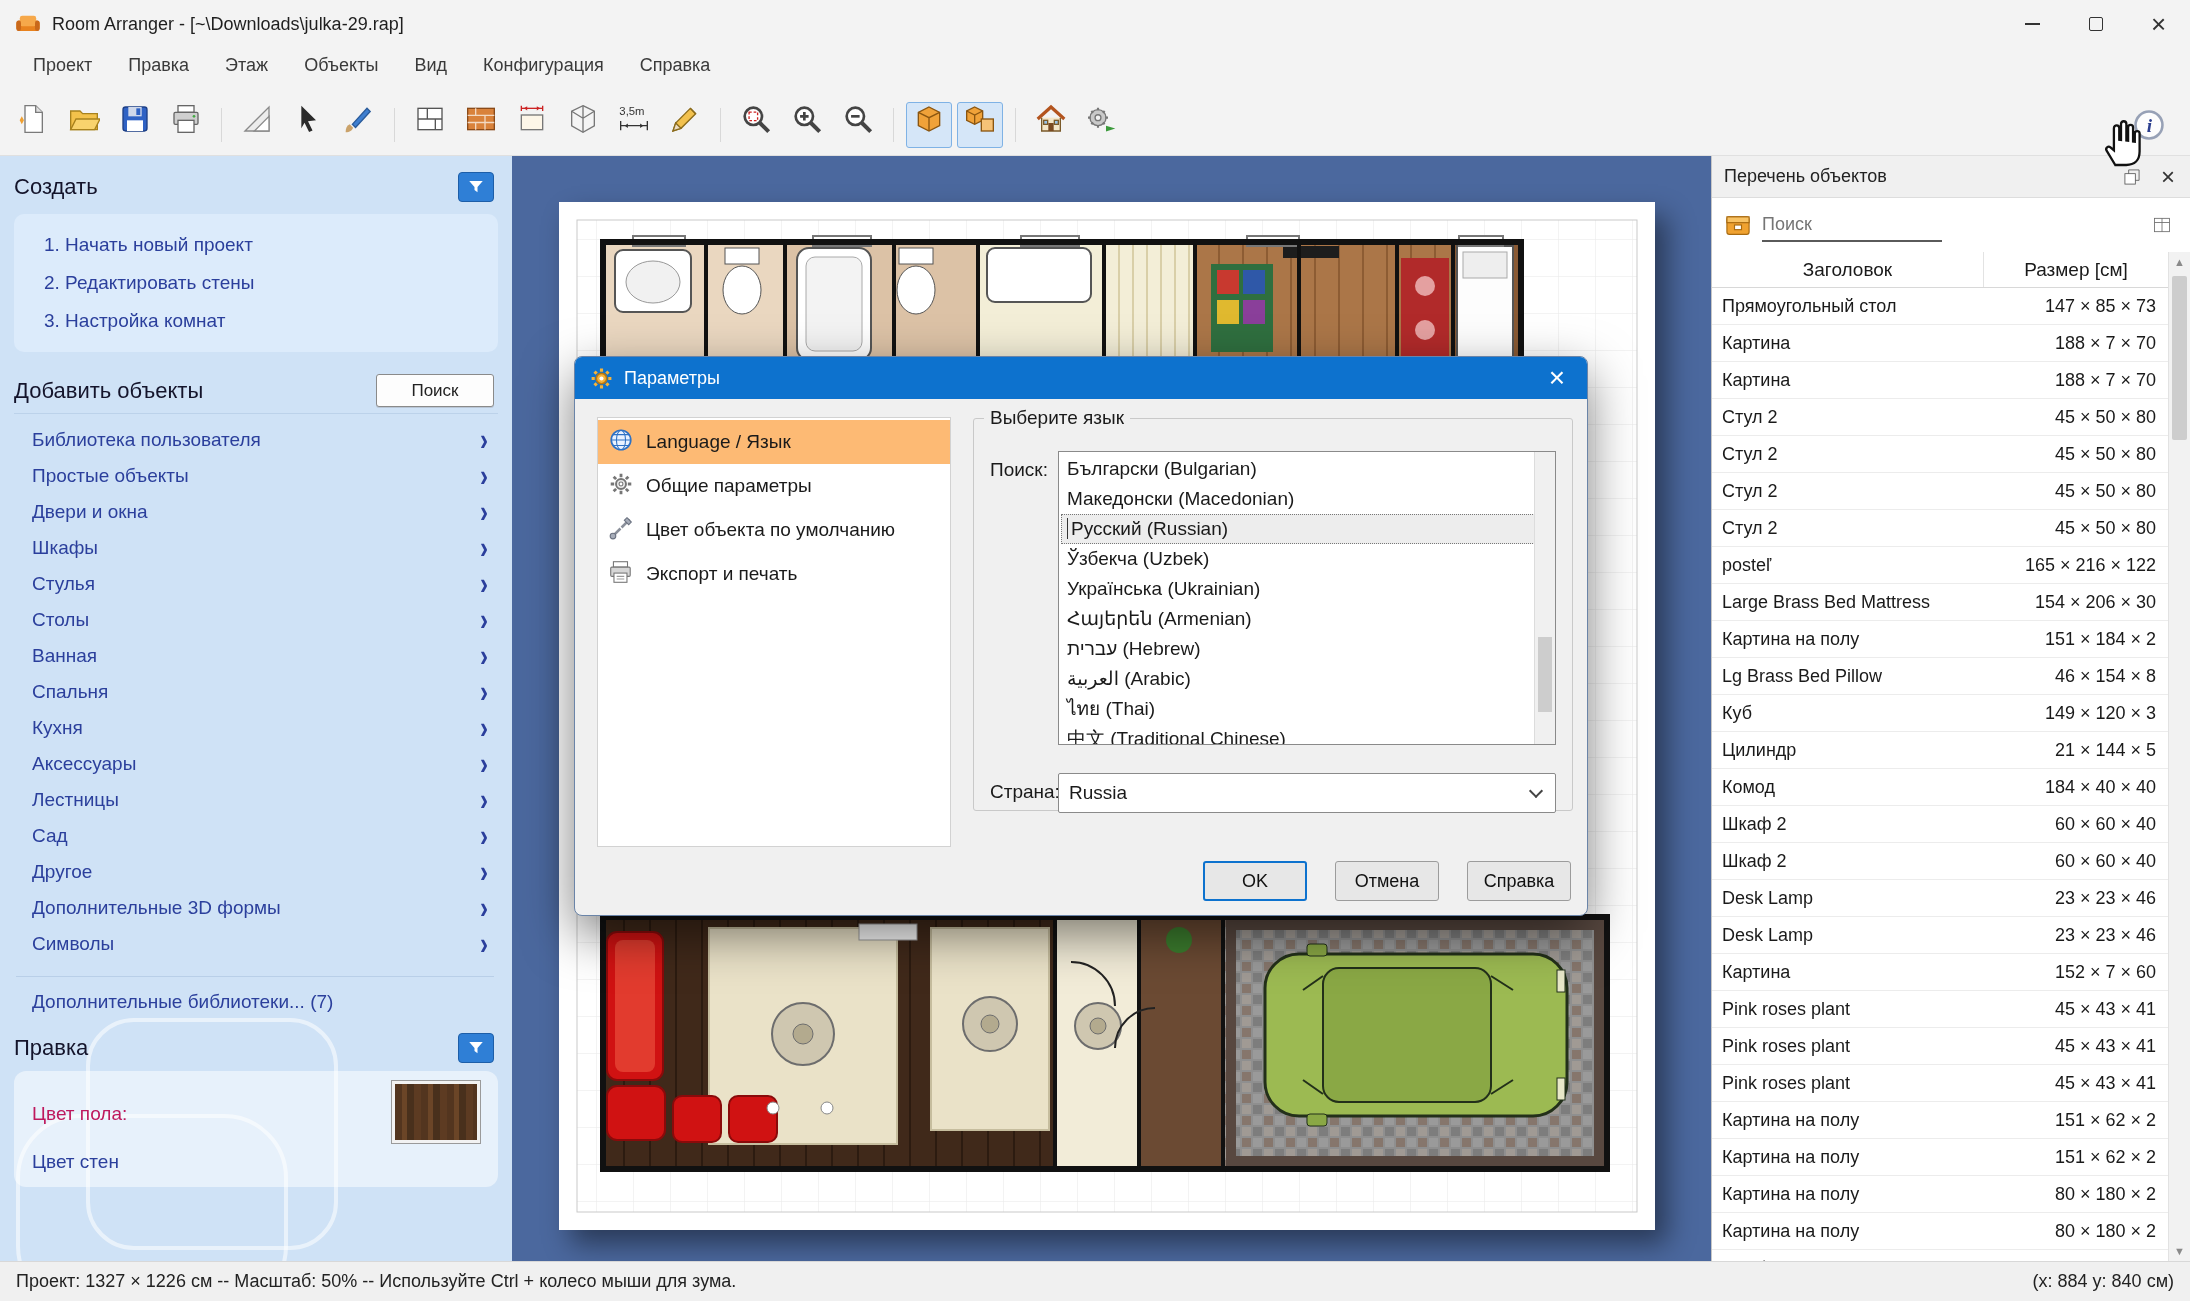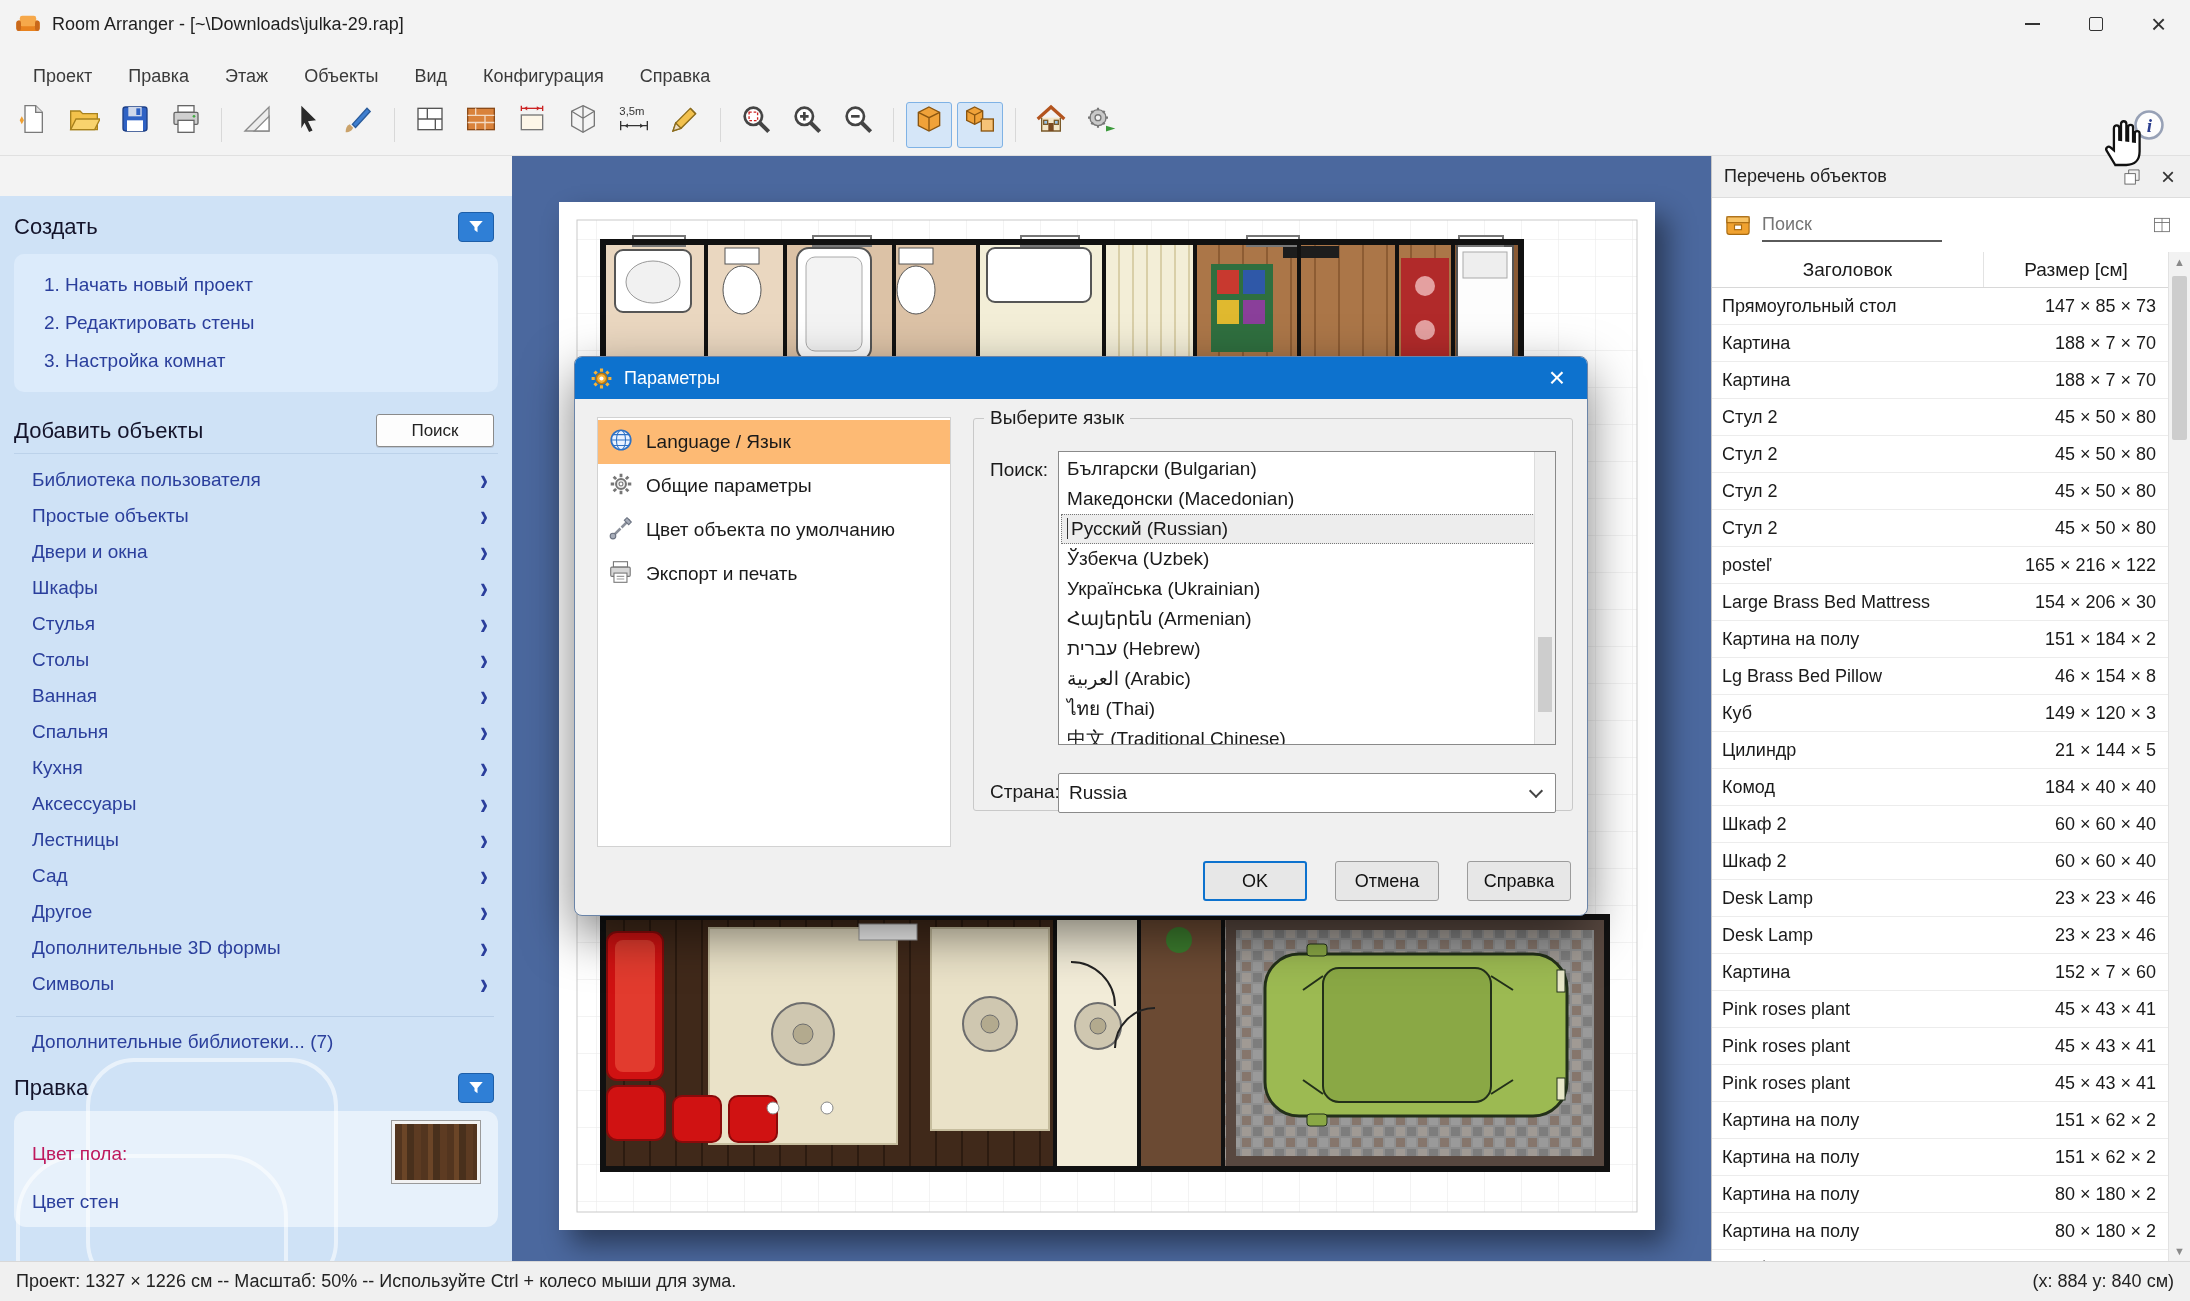--- a/index.html
+++ b/index.html
@@ -10,37 +10,37 @@
 .titlebar{height:48px;display:flex;align-items:center;padding-left:14px;}
 .app-icon{width:28px;height:28px;margin-right:10px;}
 .app-icon svg{width:28px;height:28px;}
 .title-text{font-size:18px;color:#1f1f1f;}
 .win-controls{margin-left:auto;display:flex;height:100%;}
 .win-btn{width:63px;height:100%;display:flex;align-items:center;justify-content:center;color:#333;background:transparent;border:none;}
 .min-glyph{width:15px;height:2px;background:#333;display:block;}
 .max-glyph{width:14px;height:14px;border:1.6px solid #333;border-radius:2px;display:block;}
 .close-glyph{font-size:26px;line-height:1;color:#333;}
 
-.menubar{height:46px;display:flex;align-items:flex-end;padding-left:16px;gap:2px;}
+.menubar{height:46px;display:flex;align-items:flex-start;padding-left:16px;gap:2px;}
 .menu-item{padding:7px 17px;font-size:18px;color:#3a3a3a;}
 
 .toolbar{height:62px;display:flex;align-items:center;padding-left:10px;gap:5px;border-bottom:1px solid #e0e0e0;position:relative;}
 .tb-btn{width:46px;height:46px;border:1px solid transparent;background:transparent;display:flex;justify-content:center;border-radius:3px;}
 .tb-btn svg{width:32px;height:32px;}
 .tb-btn.active{background:var(--active-toggle,#d5e6f8);border-color:#7fb2e5;}
 .tb-sep{width:1px;height:34px;background:#d8d8d8;margin:0 7px;}
 .tb-right{margin-left:auto;display:flex;align-items:center;gap:10px;padding-right:20px;}
 .info-btn{width:42px;height:42px;border:none;background:transparent;display:flex;align-items:center;justify-content:center;}
 .info-btn svg{width:34px;height:34px;}
 .hand-cursor{position:absolute;left:2098px;top:114px;width:46px;height:56px;z-index:99;pointer-events:none;}
 .hand-cursor svg{width:46px;height:56px;}
 
 .content{flex:1;display:flex;min-height:0;}
 
-.sidebar{width:512px;background:var(--sidebar-bg,#cfe2f6);position:relative;overflow:hidden;padding:8px 12px 0 14px;margin-top:40px;}
+.sidebar{width:512px;background:var(--sidebar-bg,#cfe2f6);position:relative;overflow:hidden;padding:8px 12px 0 14px;}
 .deco{position:absolute;border:4px solid rgba(255,255,255,.55);border-radius:48px;z-index:0;}
 .deco1{left:86px;top:862px;width:252px;height:232px;}
 .deco2{left:16px;top:958px;width:272px;height:196px;border-radius:64px;}
 .side-head{display:flex;align-items:center;height:46px;position:relative;z-index:2;}
 .side-title{font-size:22px;color:#14142b;}
 .funnel-btn{margin-left:auto;margin-right:6px;width:36px;height:30px;background:#2f7fd6;border:1px solid #1d5ea8;border-radius:4px;display:flex;align-items:center;justify-content:center;}
 .funnel-btn svg{width:18px;height:18px;}
 .steps-panel{background:#dcebfb;border-radius:10px;padding:12px 0 12px 30px;margin:4px 2px 16px 0;position:relative;z-index:2;}
 .step-item{font-size:19px;color:var(--link,#2b3f9c);padding:8px 0;}
 .addobj-head{border-bottom:1px solid #bcd2ea;margin-right:2px;}

